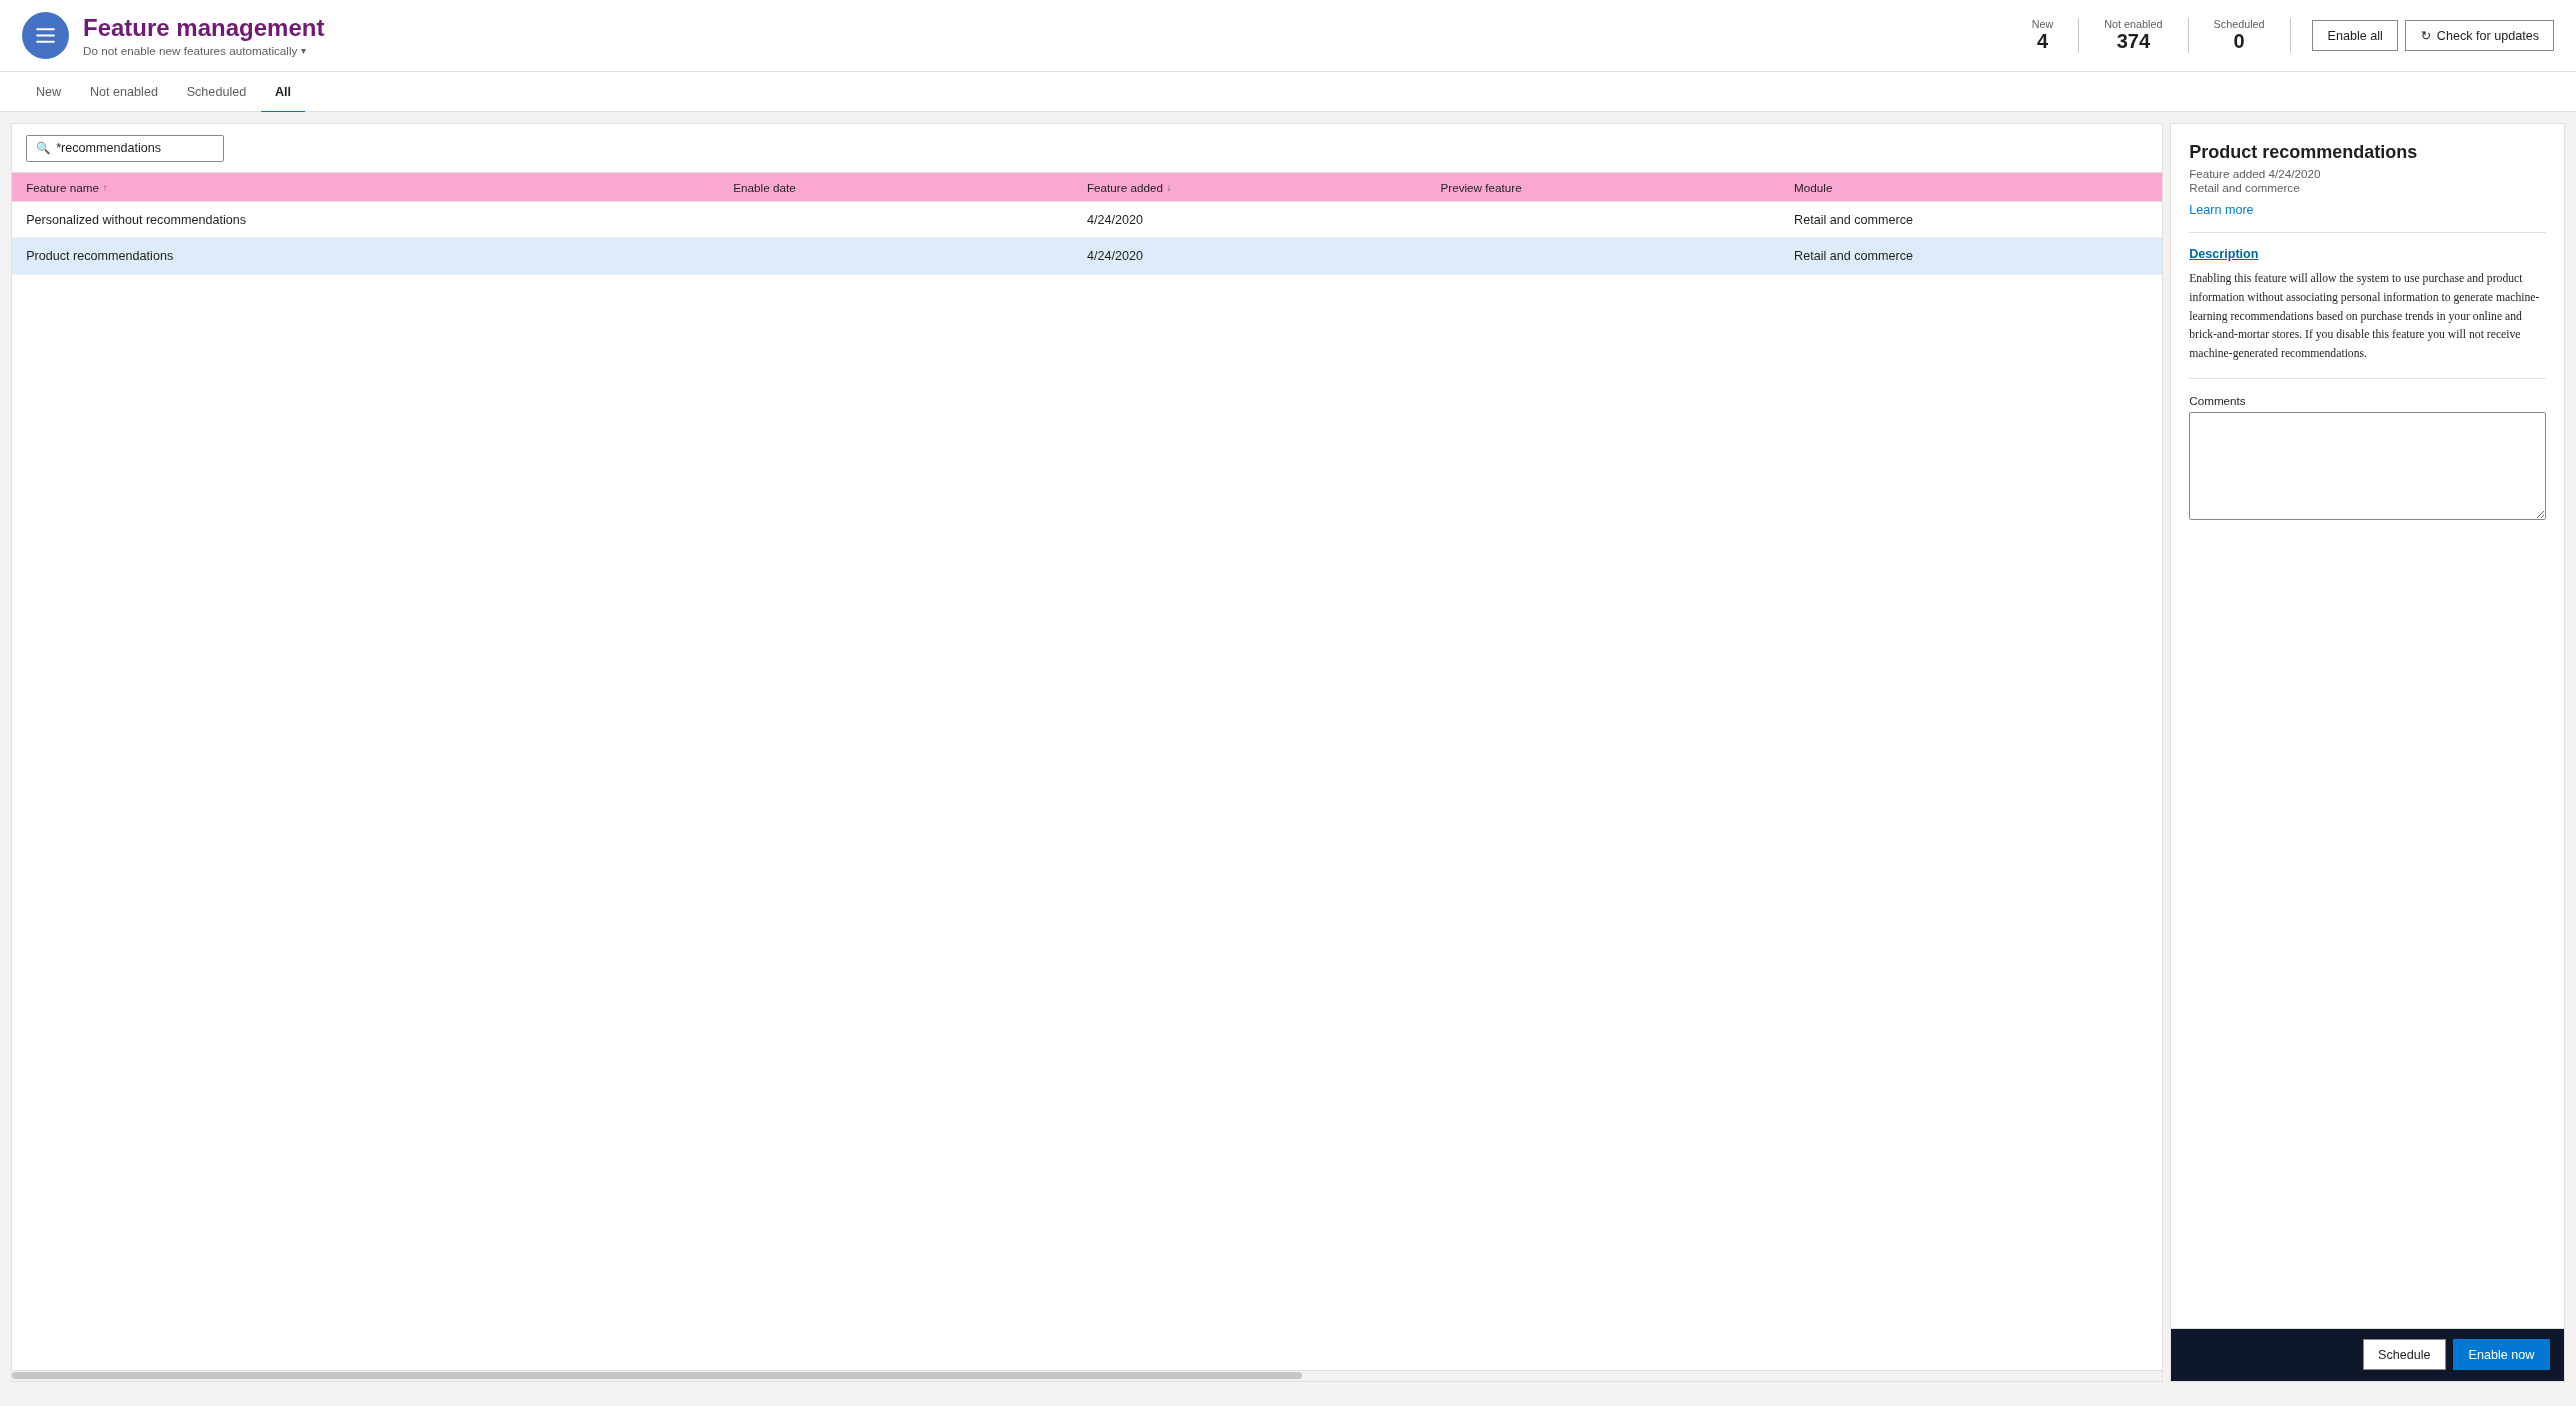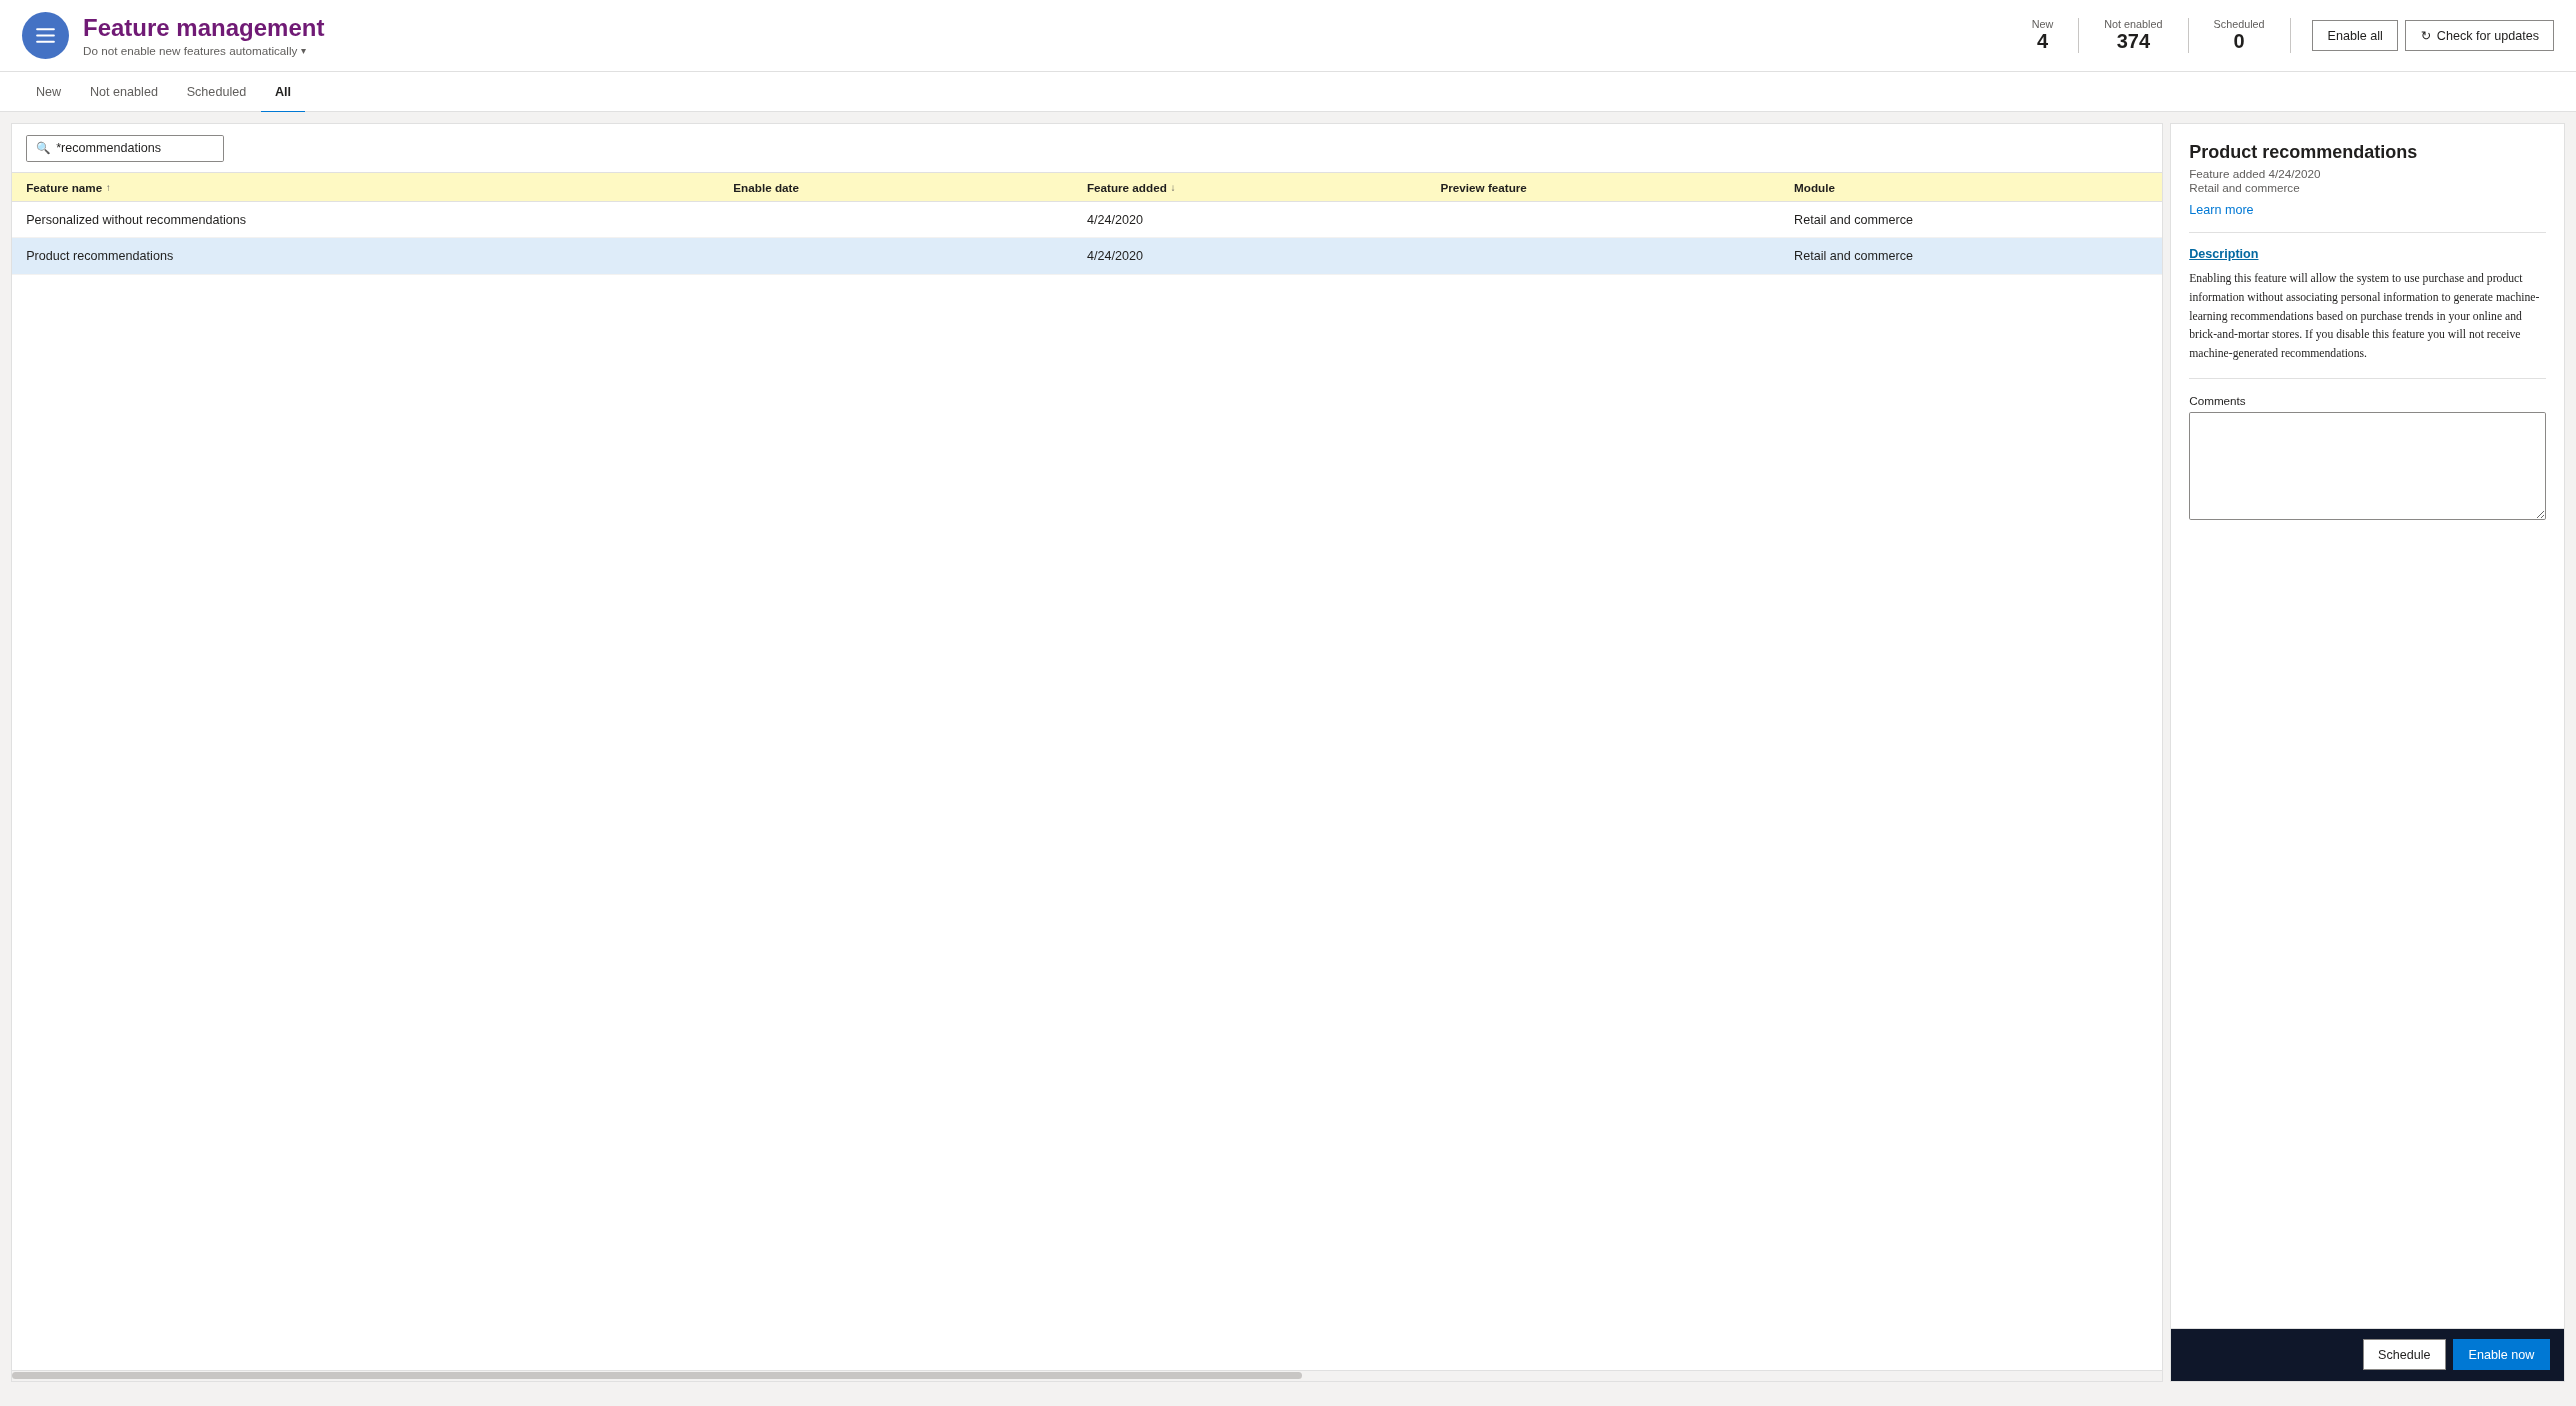--- a/index.html
+++ b/index.html
@@ -110,25 +110,25 @@
     .search-input-wrap input {
       border: none; outline: none; font-size: 12.6px; width: 100%;
       color: #201f1e;
     }
     .search-icon { color: #605e5c; margin-right: 5.4px; font-size: 11.7px; }
 
     .table-header {
       display: grid;
       grid-template-columns: 2fr 1fr 1fr 1fr 1fr;
       padding: 7.2px 14.4px;
-      background: #fef9c3;
+      background: #f9a8d4;
       border-bottom: 0.9px solid #e0e0e0;
       font-size: 11.7px;
       color: #201f1e;
-      font-weight: 700;
+      font-weight: 400;
     }
     .col-header { display: flex; align-items: center; gap: 3.6px; }
     .sort-icon { font-size: 10px; color: #605e5c; }
 
     .table-body { overflow-y: auto; flex: 1; }
     .table-row {
       display: grid;
       grid-template-columns: 2fr 1fr 1fr 1fr 1fr;
       padding: 10.8px 14.4px;
       border-bottom: 0.9px solid #f3f2f1;

